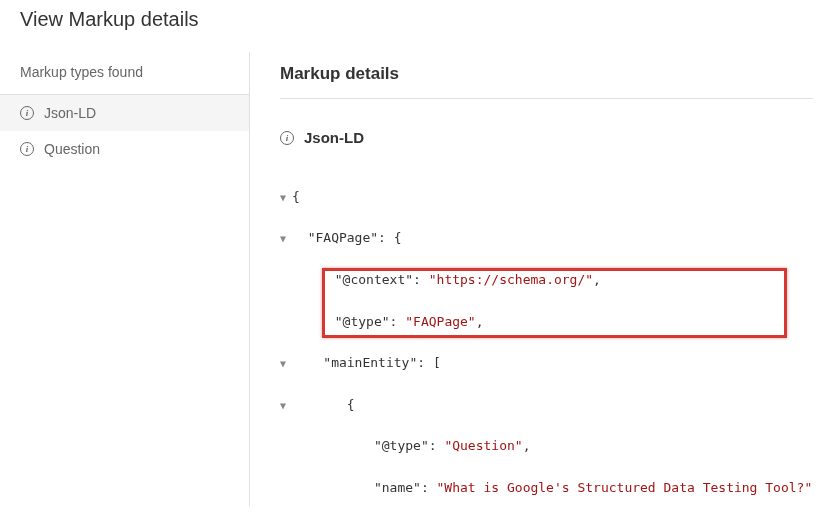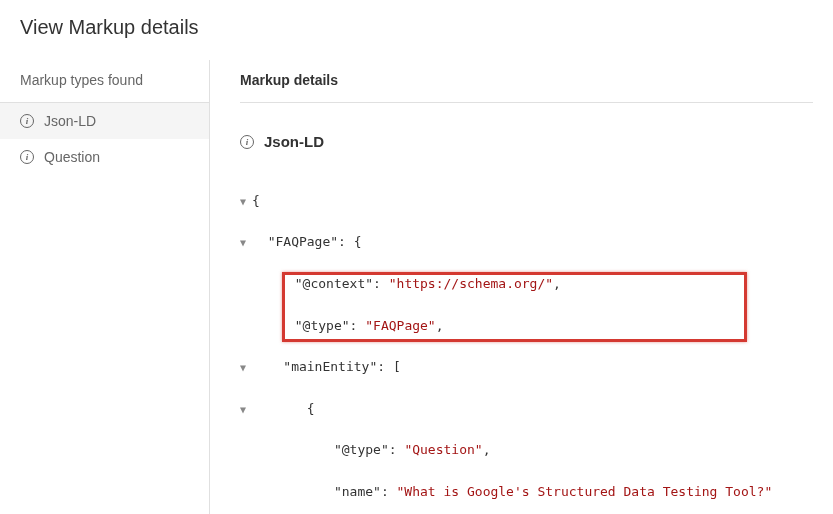--- a/index.html
+++ b/index.html
@@ -10,34 +10,34 @@
     body {
       font-family: 'Segoe UI', Arial, sans-serif;
       font-size: 14px;
       color: #333;
       background: #fff;
       width: 833px;
       height: 514px;
       overflow: hidden;
     }
     .header {
-      padding: 16px 20px 20px 20px;
+      padding: 8px 20px 20px 20px;
       border-bottom: 1px solid transparent;
     }
     .page-title {
       font-size: 20px;
       font-weight: 400;
       color: #333;
     }
     .content-area {
       display: flex;
       height: calc(100% - 60px);
     }
     .sidebar {
-      width: 210px;
+      width: 250px;
       border-right: 1px solid #e0e0e0;
       padding-top: 0;
     }
     .sidebar-header {
       padding: 12px 20px 14px 20px;
       font-size: 14px;
       color: #666;
       border-bottom: 1px solid #e0e0e0;
     }
     .sidebar-item {
@@ -59,21 +59,21 @@
       display: inline-flex;
       align-items: center;
     }
     .main {
       flex: 1;
       padding: 0 20px 0 30px;
       overflow: hidden;
     }
     .main-header {
       padding: 12px 0 14px 0;
-      font-size: 14px;
+      font-size: 17px;
       font-weight: 600;
       color: #333;
       border-bottom: 1px solid #e0e0e0;
     }
     .section-title {
       display: flex;
       align-items: center;
       margin-top: 30px;
       margin-bottom: 20px;
     }

